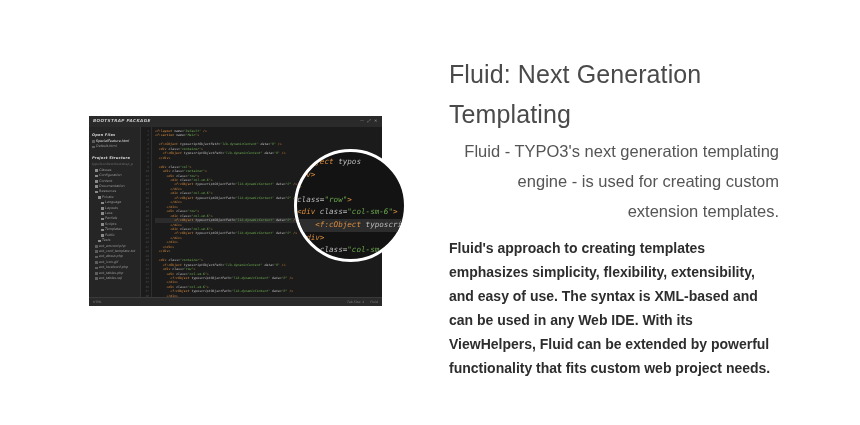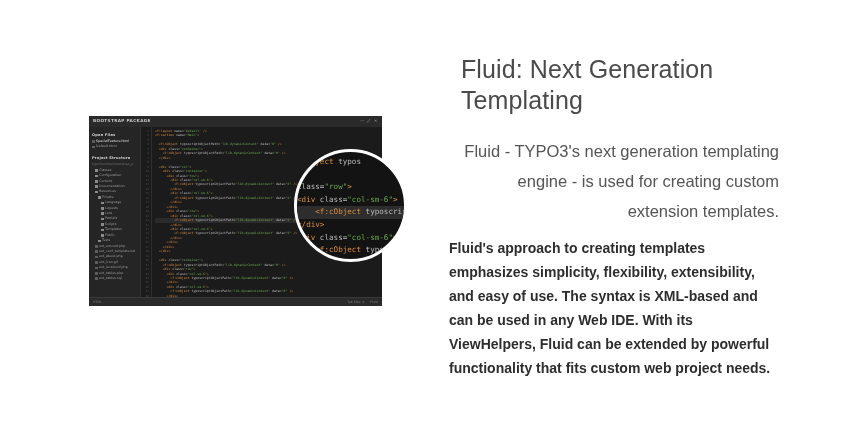--- a/index.html
+++ b/index.html
@@ -22,38 +22,39 @@
     height: 425px;
     background: #ffffff;
   }
 
   .media-col {
     position: absolute;
     left: 0;
     top: 0;
     width: 430px;
     height: 409px;
+    font-style: italic;
   }
 
   .text-col {
     position: absolute;
     left: 449px;
     top: 0;
     width: 340px;
     height: 425px;
   }
 
   
   .headline {
     position: absolute;
-    left: 12px;
+    left: 0;
     top: 37px;
     width: 330px;
     font-size: 25px;
-    line-height: 31px;
+    line-height: 40px;
     font-weight: 300;
     color: #4a4a4a;
     letter-spacing: 0.1px;
   }
 
   .lede {
     position: absolute;
     left: 0;
     top: 119px;
     width: 330px;
@@ -484,20 +485,21 @@
             <span>Tab Size: 4</span>
             <span>Fluid</span>
           </div>
       </div>
 
     </div>
 
     <div class="magnifier">
       <div class="mag-inner" id="mag-lines">
           <div class="mln"><span class="tag">:cObject </span><span class="attr">typos</span></div>
+          <div class="mln"><span class="tag">div&gt;</span></div>
           <div class="mln"><span class="tag">&gt;</span></div>
           <div class="mln"><span class="attr">class=</span><span class="str">"row"</span><span class="tag">&gt;</span></div>
           <div class="mln"><span class="tag">&lt;div </span><span class="attr">class=</span><span class="str">"col-sm-6"</span><span class="tag">&gt;</span></div>
           <div class="mln hl"><span class="tag">    &lt;f:cObject </span><span class="attr">typoscriptOb</span></div>
           <div class="mln"><span class="tag">&lt;/div&gt;</span></div>
           <div class="mln"><span class="tag">&lt;div </span><span class="attr">class=</span><span class="str">"col-sm-6"</span><span class="tag">&gt;</span></div>
           <div class="mln"><span class="tag">    &lt;f:cObject </span><span class="attr">typoscript</span></div>
         </div>
     </div>
 

